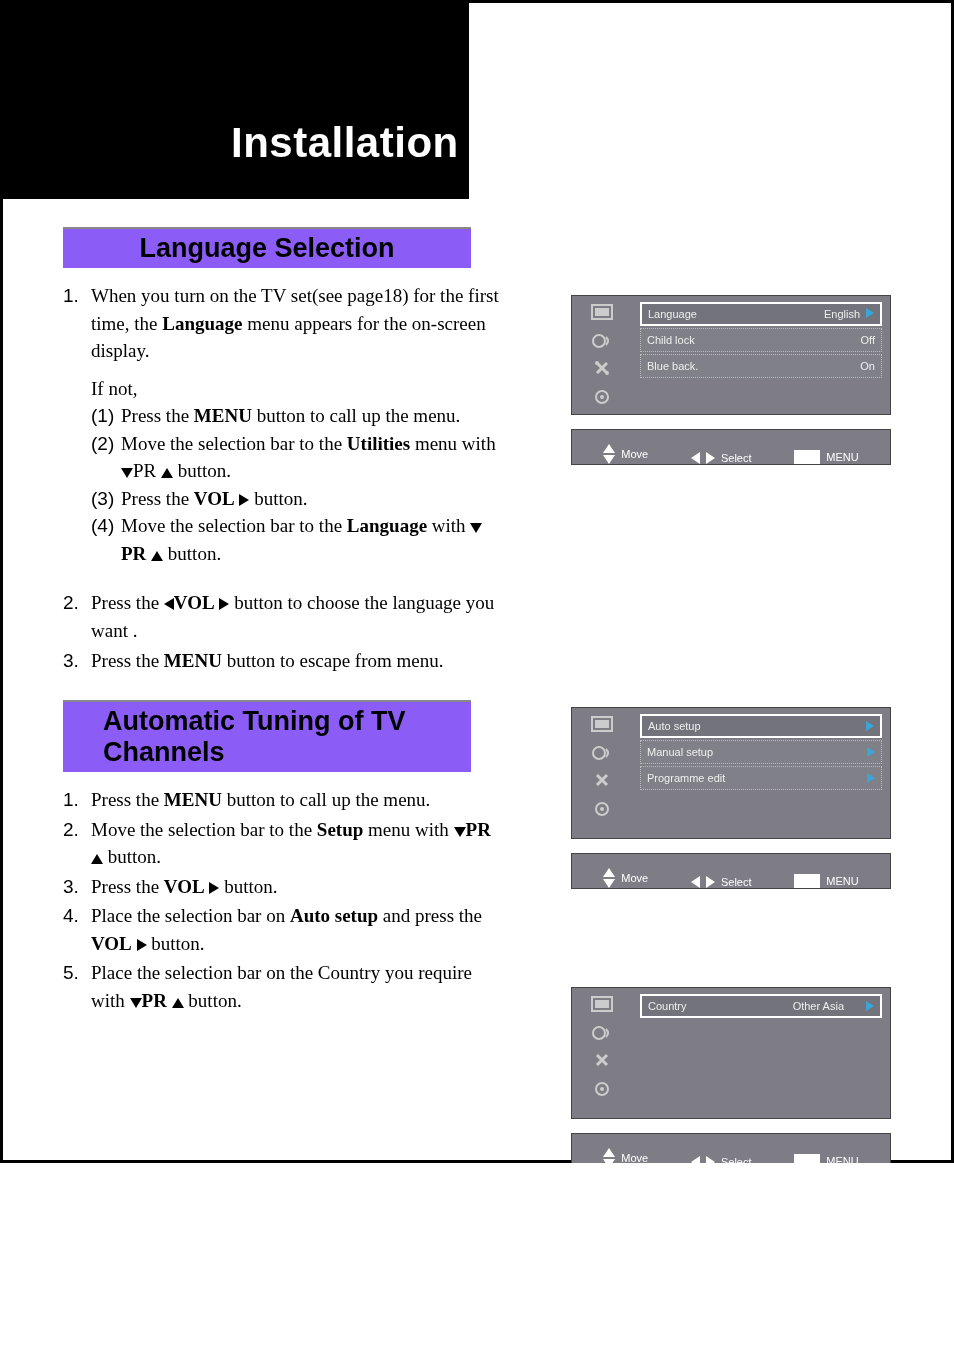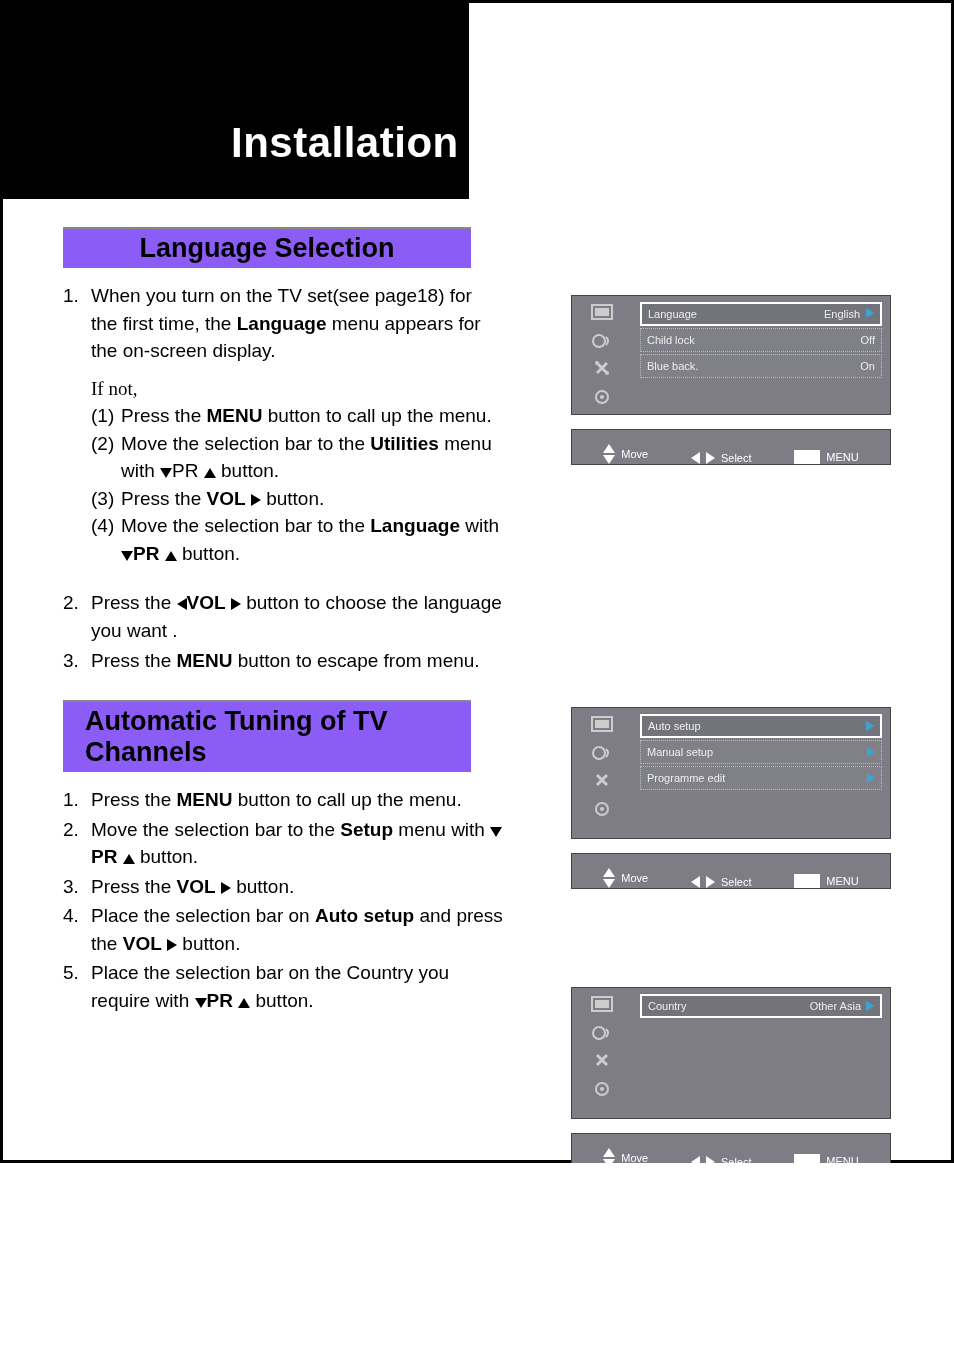--- a/index.html
+++ b/index.html
@@ -45,29 +45,29 @@
   .section-heading {
     background: #8b5cf6;
     border-top: 2px solid #888;
     font-size: 27px;
     font-weight: 700;
     padding: 4px 10px;
     width: 408px;
     margin: 0 0 14px 0;
   }
   .section-heading.center { text-align: center; }
-  .section-heading.left { text-align: left; padding-left: 22px; }
+  .section-heading.left { text-align: left; padding-left: 40px; }
   .instructions {
     font-size: 19px;
     line-height: 1.45;
     width: 440px;
   }
   .instructions .li { display:flex; margin-bottom:2px; }
   .instructions .num { width:28px; flex:none; }
-  .instructions .txt { flex:1; }
+  .instructions .txt { flex:1;font-family:Liberation Serif, serif; }
   .instructions .indent { margin-left:28px; }
   .instructions .sub { display:flex; margin-left:0; }
   .instructions .snum { width:30px; flex:none; }
   .tri {
     display:inline-block;
     width:0; height:0;
     vertical-align: -1px;
   }
   .tri.down { border-left:6px solid transparent; border-right:6px solid transparent; border-top:10px solid #000; }
   .tri.up   { border-left:6px solid transparent; border-right:6px solid transparent; border-bottom:10px solid #000; }
@@ -382,21 +382,21 @@
           <div class="osd-icon">
               <svg width="22" height="18">
                 <circle cx="11" cy="9" r="6" fill="none" stroke="#ccc" stroke-width="2"></circle>
                 <circle cx="11" cy="9" r="2" fill="#ccc"></circle>
               </svg>
             </div>
         </div>
         <div class="osd-rows">
           <div class="osd-row sel">
               <span>Country</span>
-              <span style="display:flex;align-items:center;gap:5px;">
+              <span style="display:flex;align-items:center;gap:22px;">
                 <span>Other Asia</span>
                 <span class="arrow-r"></span>
               </span>
             </div>
           <div style="height:24px;"></div>
           <div style="height:24px;"></div>
           <div style="height:24px;"></div>
           <div style="height:14px;"></div>
         </div>
       </div>

